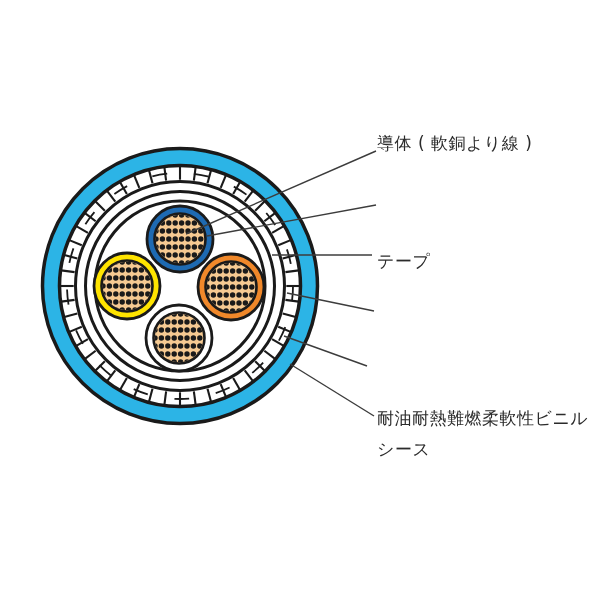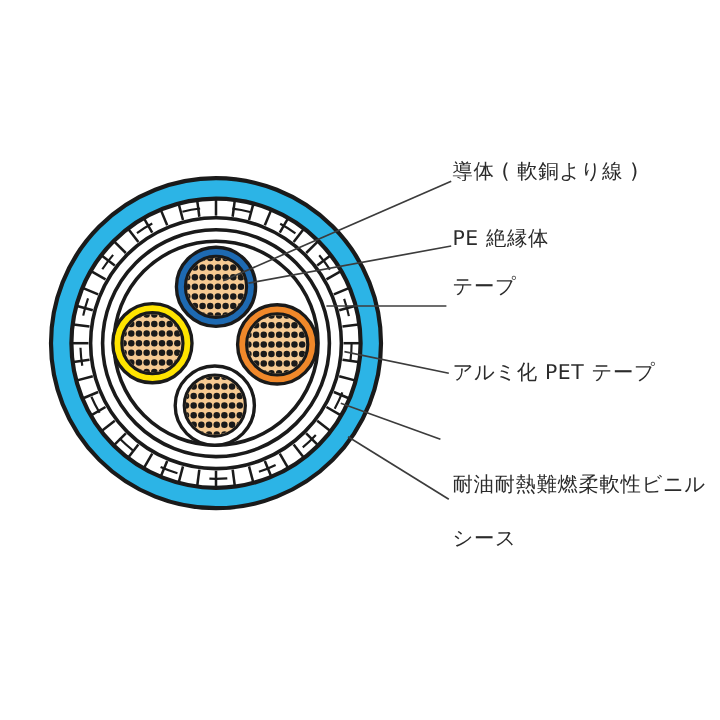--- a/index.html
+++ b/index.html
@@ -300,18 +300,16 @@
         <line x1="186" y1="234" x2="376" y2="151"></line>
         <line x1="207" y1="236" x2="376" y2="205"></line>
         <line x1="272" y1="255" x2="372" y2="255"></line>
         <line x1="287" y1="293" x2="374" y2="311"></line>
         <line x1="284" y1="336" x2="367" y2="366"></line>
         <line x1="290" y1="364" x2="374" y2="416"></line>
       </g>
     </svg>
 
   <div class="label" style="top:134px">導体 ( 軟銅より線 )</div>
-  <div class="label" style="top:190px">PE 絶縁体</div>
-  <div class="label" style="top:230px">テープ</div>
-  <div class="label" style="top:302px">アルミ化 PET テープ</div>
-  <div class="label" style="top:395px">耐油耐熱難燃柔軟性ビニル</div>
+  <div class="label" style="top:252px">テープ</div>
+  <div class="label" style="top:409px">耐油耐熱難燃柔軟性ビニル</div>
   <div class="label" style="top:440px">シース</div>
 </div>
 
 </body></html>

